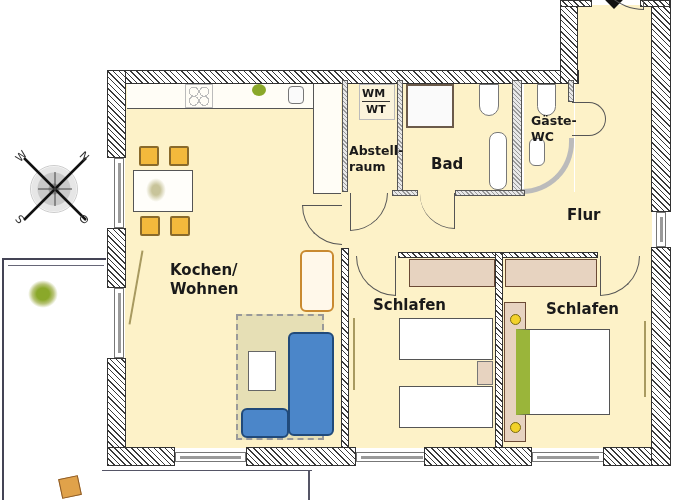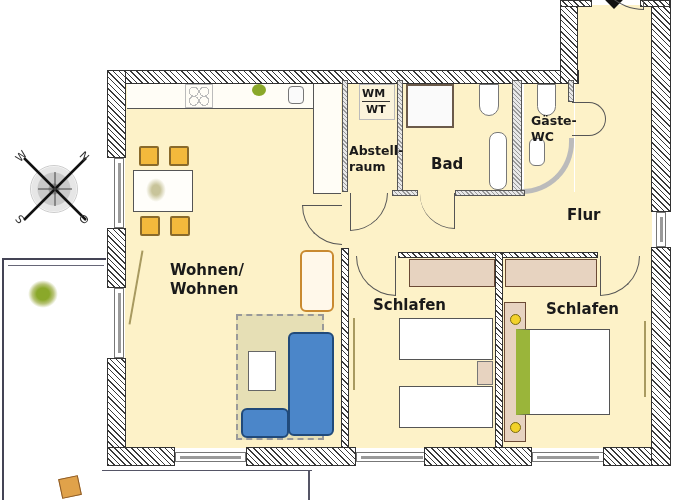--- a/index.html
+++ b/index.html
@@ -142,21 +142,21 @@
   <line x1="72" y1="10" x2="10" y2="72" stroke="#111" stroke-width="2.5"></line>
   <line x1="41" y1="24" x2="41" y2="58" stroke="#444" stroke-width="1"></line>
   <line x1="24" y1="41" x2="58" y2="41" stroke="#444" stroke-width="1"></line>
 </svg>
 <div class="abs" style="left:80px;top:150px;font-size:11px;transform:rotate(45deg);color:#333;">N</div>
 <div class="abs" style="left:16px;top:150px;font-size:11px;transform:rotate(-45deg);color:#333;">W</div>
 <div class="abs" style="left:16px;top:213px;font-size:11px;transform:rotate(45deg);color:#333;">S</div>
 <div class="abs" style="left:80px;top:213px;font-size:11px;transform:rotate(-45deg);color:#333;">O</div>
 
 <div class="label" style="left:170px;top:261px;">
-  <div>Wohnen/</div>
+  <div>Kochen/</div>
   <div>Wohnen</div>
 </div>
 <div class="label small" style="left:349px;top:143px;">
   <div>Abstell-</div>
   <div>raum</div>
 </div>
 <div class="label" style="left:431px;top:155px;">Bad</div>
 <div class="label small" style="left:531px;top:113px;">
   <div>Gäste-</div>
   <div style="padding-left:0px;">WC</div>

